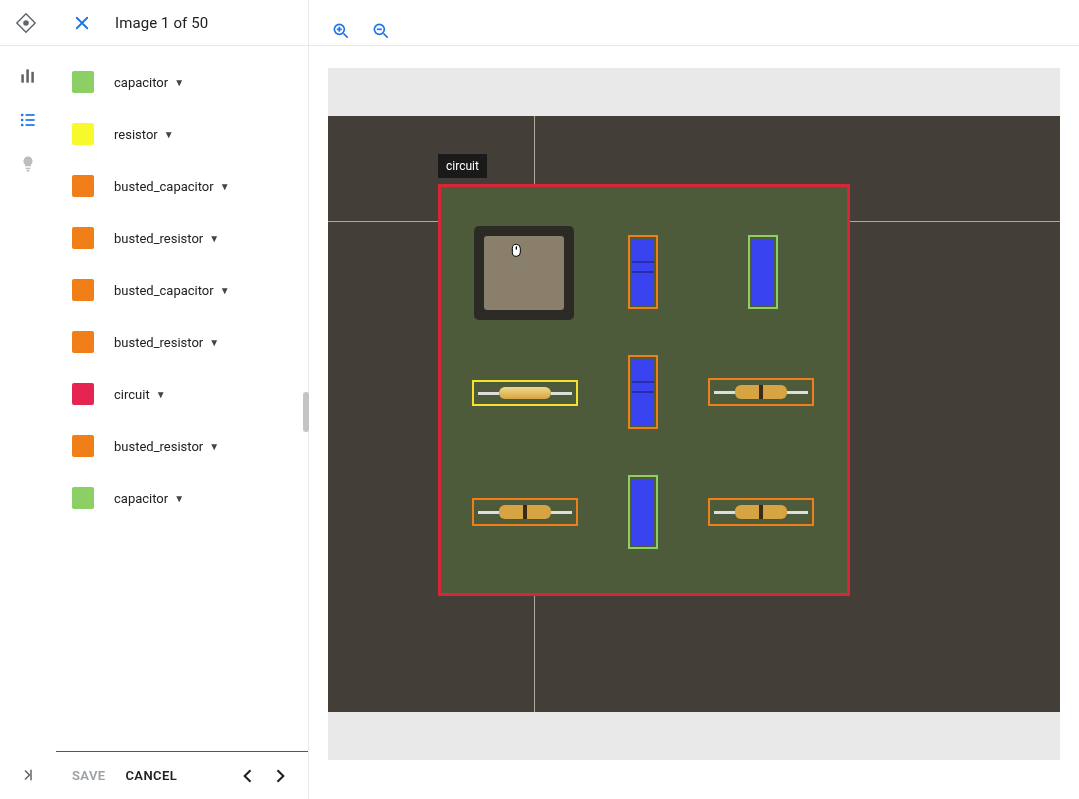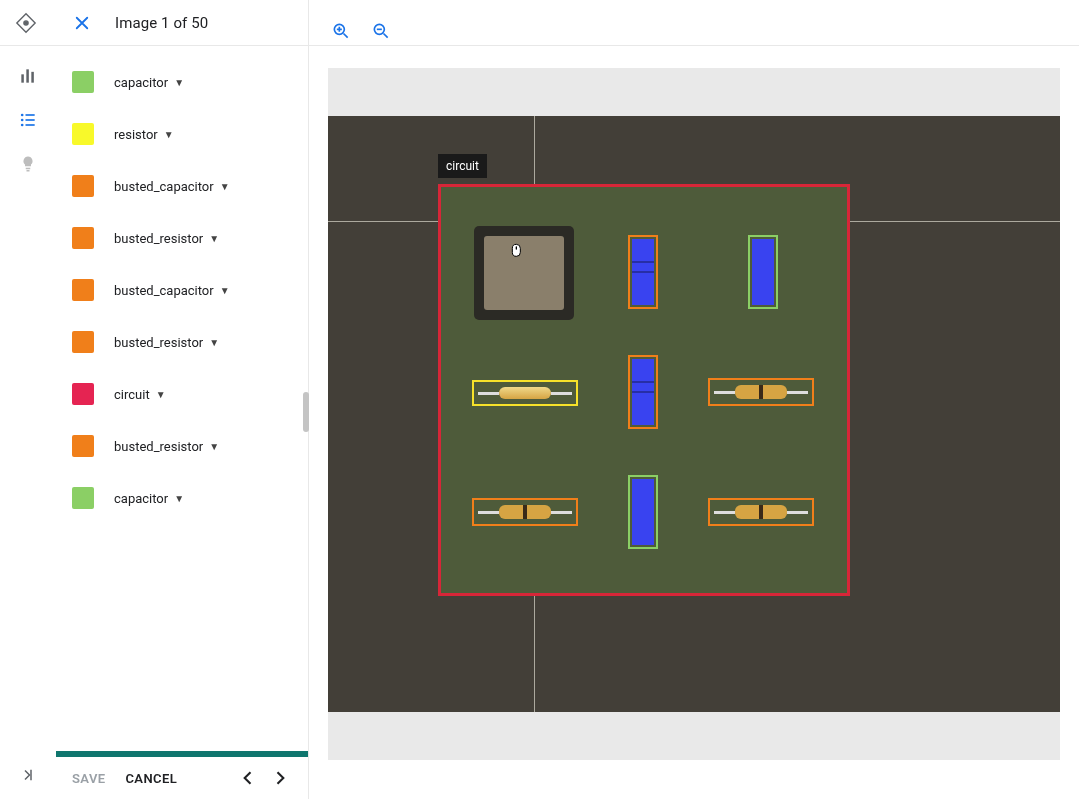--- a/index.html
+++ b/index.html
@@ -96,21 +96,21 @@
   }
   .swatch {
     width: 22px; height: 22px;
     border-radius: 2px;
     margin-right: 20px;
   }
   .label-name { font-size: 13px; }
   .dd-arrow { margin-left: 6px; font-size: 10px; color: #444; }
   .sidebar-footer {
     height: 48px;
-    border-top: 6px solid #0f766e;
+    border-top: 1px solid #0f766e;
     display: flex;
     align-items: center;
     padding: 0 16px;
     gap: 20px;
   }
   .sidebar-footer .save { color: #9aa0a6; font-weight: 600; font-size: 13px; letter-spacing: 0.4px; cursor: pointer;}
   .sidebar-footer .cancel { color: #202124; font-weight: 600; font-size: 13px; letter-spacing: 0.4px; cursor: pointer;}
   .sidebar-footer .navarrows { margin-left: auto; display: flex; gap: 8px; }
   .arrowbtn { width: 24px; height: 24px; display:flex; align-items:center; justify-content:center; cursor:pointer;}
   .expand-handle {

